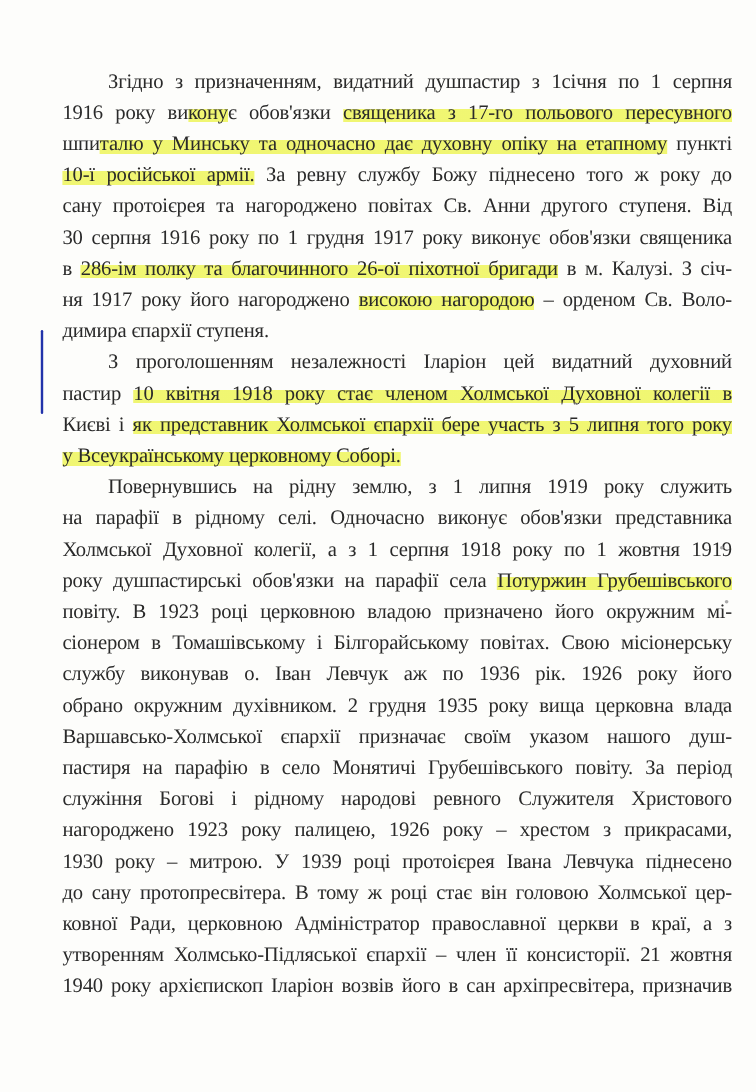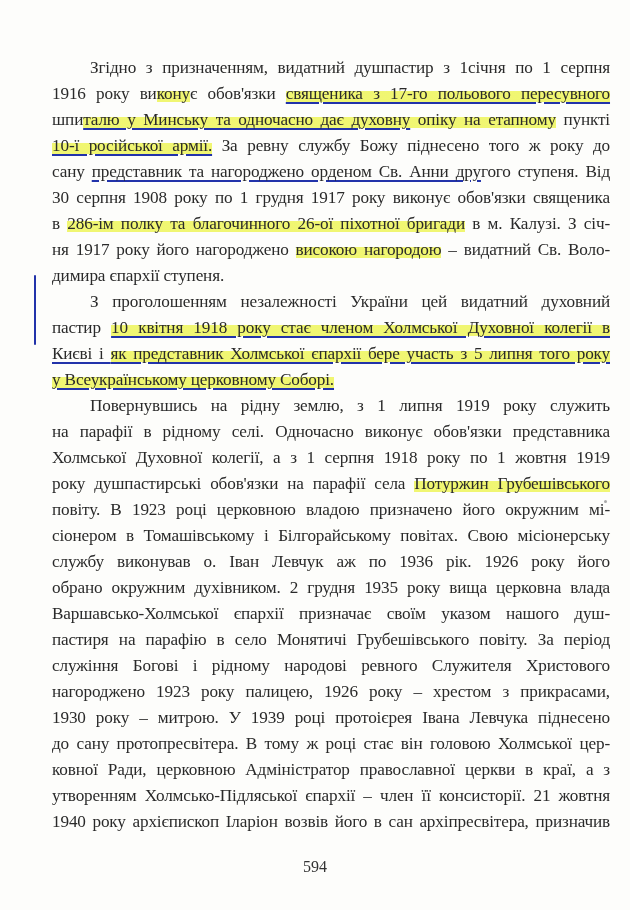--- a/index.html
+++ b/index.html
@@ -21,21 +21,20 @@
     text-align: justify;
     text-align-last: justify;
     letter-spacing: -0.15px;
   }
   .line.indent { left: 90px; width: 520px; }
   .line.last { text-align-last: left; }
   .hl {
     background: linear-gradient(to bottom, transparent 35%, rgba(238,245,90,0.85) 35%, rgba(238,245,90,0.85) 95%, transparent 95%);
   }
   .ul {
-    text-decoration: underline;
     text-decoration-color: #2233aa;
     text-decoration-thickness: 1.5px;
     text-underline-offset: 3px;
   }
   .margin-mark {
     position: absolute; left: 34px; top: 275px;
     width: 2px; height: 70px;
     background: #2233aa; border-radius: 1px;
   }
   .page-number {
@@ -56,34 +55,34 @@
     <div class="line" style="top:84px">
       <span>1916 року ви</span><span class="hl">кону</span><span>є обов'язки </span><span class="hl ul">священика з 17-го польового пересувного</span>
     </div>
     <div class="line" style="top:110px">
       <span>шпи</span><span class="hl ul">талю у Минську та одночасно дає духовну</span><span class="hl"> опіку на етапному</span><span> пункті</span>
     </div>
     <div class="line" style="top:136px">
       <span class="hl ul">10-ї російської армії.</span><span> За ревну службу Божу піднесено того ж року до</span>
     </div>
     <div class="line" style="top:162px">
-      <span>сану </span><span class="ul">представник та нагороджено орденом Св. Анни дру</span><span>гого ступеня. Від</span>
+      <span>сану </span><span class="ul">протоієрея та нагороджено повітах Св. Анни дру</span><span>гого ступеня. Від</span>
     </div>
-    <div class="line" style="top:188px">30 серпня 1908 року по 1 грудня 1917 року виконує обов'язки священика</div>
+    <div class="line" style="top:188px">30 серпня 1916 року по 1 грудня 1917 року виконує обов'язки священика</div>
     <div class="line" style="top:214px">
       <span>в </span><span class="hl">286-ім полку та благочинного 26-ої піхотної бригади</span><span> в м. Калузі. З січ-</span>
     </div>
     <div class="line" style="top:240px">
-      <span>ня 1917 року його нагороджено </span><span class="hl">високою нагородою</span><span> – видатний Св. Воло-</span>
+      <span>ня 1917 року його нагороджено </span><span class="hl">високою нагородою</span><span> – орденом Св. Воло-</span>
     </div>
     <div class="line last" style="top:266px">димира єпархії ступеня.</div>
   </div>
 
   <div>
-    <div class="line indent" style="top:292px">З проголошенням незалежності України цей видатний духовний</div>
+    <div class="line indent" style="top:292px">З проголошенням незалежності Іларіон цей видатний духовний</div>
     <div class="line" style="top:318px">
       <span>пастир </span><span class="hl ul">10 квітня 1918 року стає членом Холмської Духовної колегії в</span>
     </div>
     <div class="line" style="top:344px">
       <span class="ul">Києві і </span><span class="hl ul">як представник Холмської єпархії бере участь з 5 липня того року</span>
     </div>
     <div class="line last" style="top:370px">
       <span class="hl ul">у Всеукраїнському церковному Соборі.</span>
     </div>
   </div>
@@ -103,18 +102,17 @@
     <div class="line" style="top:630px">пастиря на парафію в село Монятичі Грубешівського повіту. За період</div>
     <div class="line" style="top:656px">служіння Богові і рідному народові ревного Служителя Христового</div>
     <div class="line" style="top:682px">нагороджено 1923 року палицею, 1926 року – хрестом з прикрасами,</div>
     <div class="line" style="top:708px">1930 року – митрою. У 1939 році протоієрея Івана Левчука піднесено</div>
     <div class="line" style="top:734px">до сану протопресвітера. В тому ж році стає він головою Холмської цер-</div>
     <div class="line" style="top:760px">ковної Ради, церковною Адміністратор православної церкви в краї, а з</div>
     <div class="line" style="top:786px">утворенням Холмсько-Підляської єпархії – член її консисторії. 21 жовтня</div>
     <div class="line" style="top:812px">1940 року архієпископ Іларіон возвів його в сан архіпресвітера, призначив</div>
   </div>
 
-  <div class="page-number">594</div>
 
   <div class="speck" style="left:600px; top:455px;"></div>
   <div class="speck" style="left:604px; top:500px;"></div>
   <div class="speck" style="left:602px; top:585px;"></div>
 </div>
 
 </body></html>

